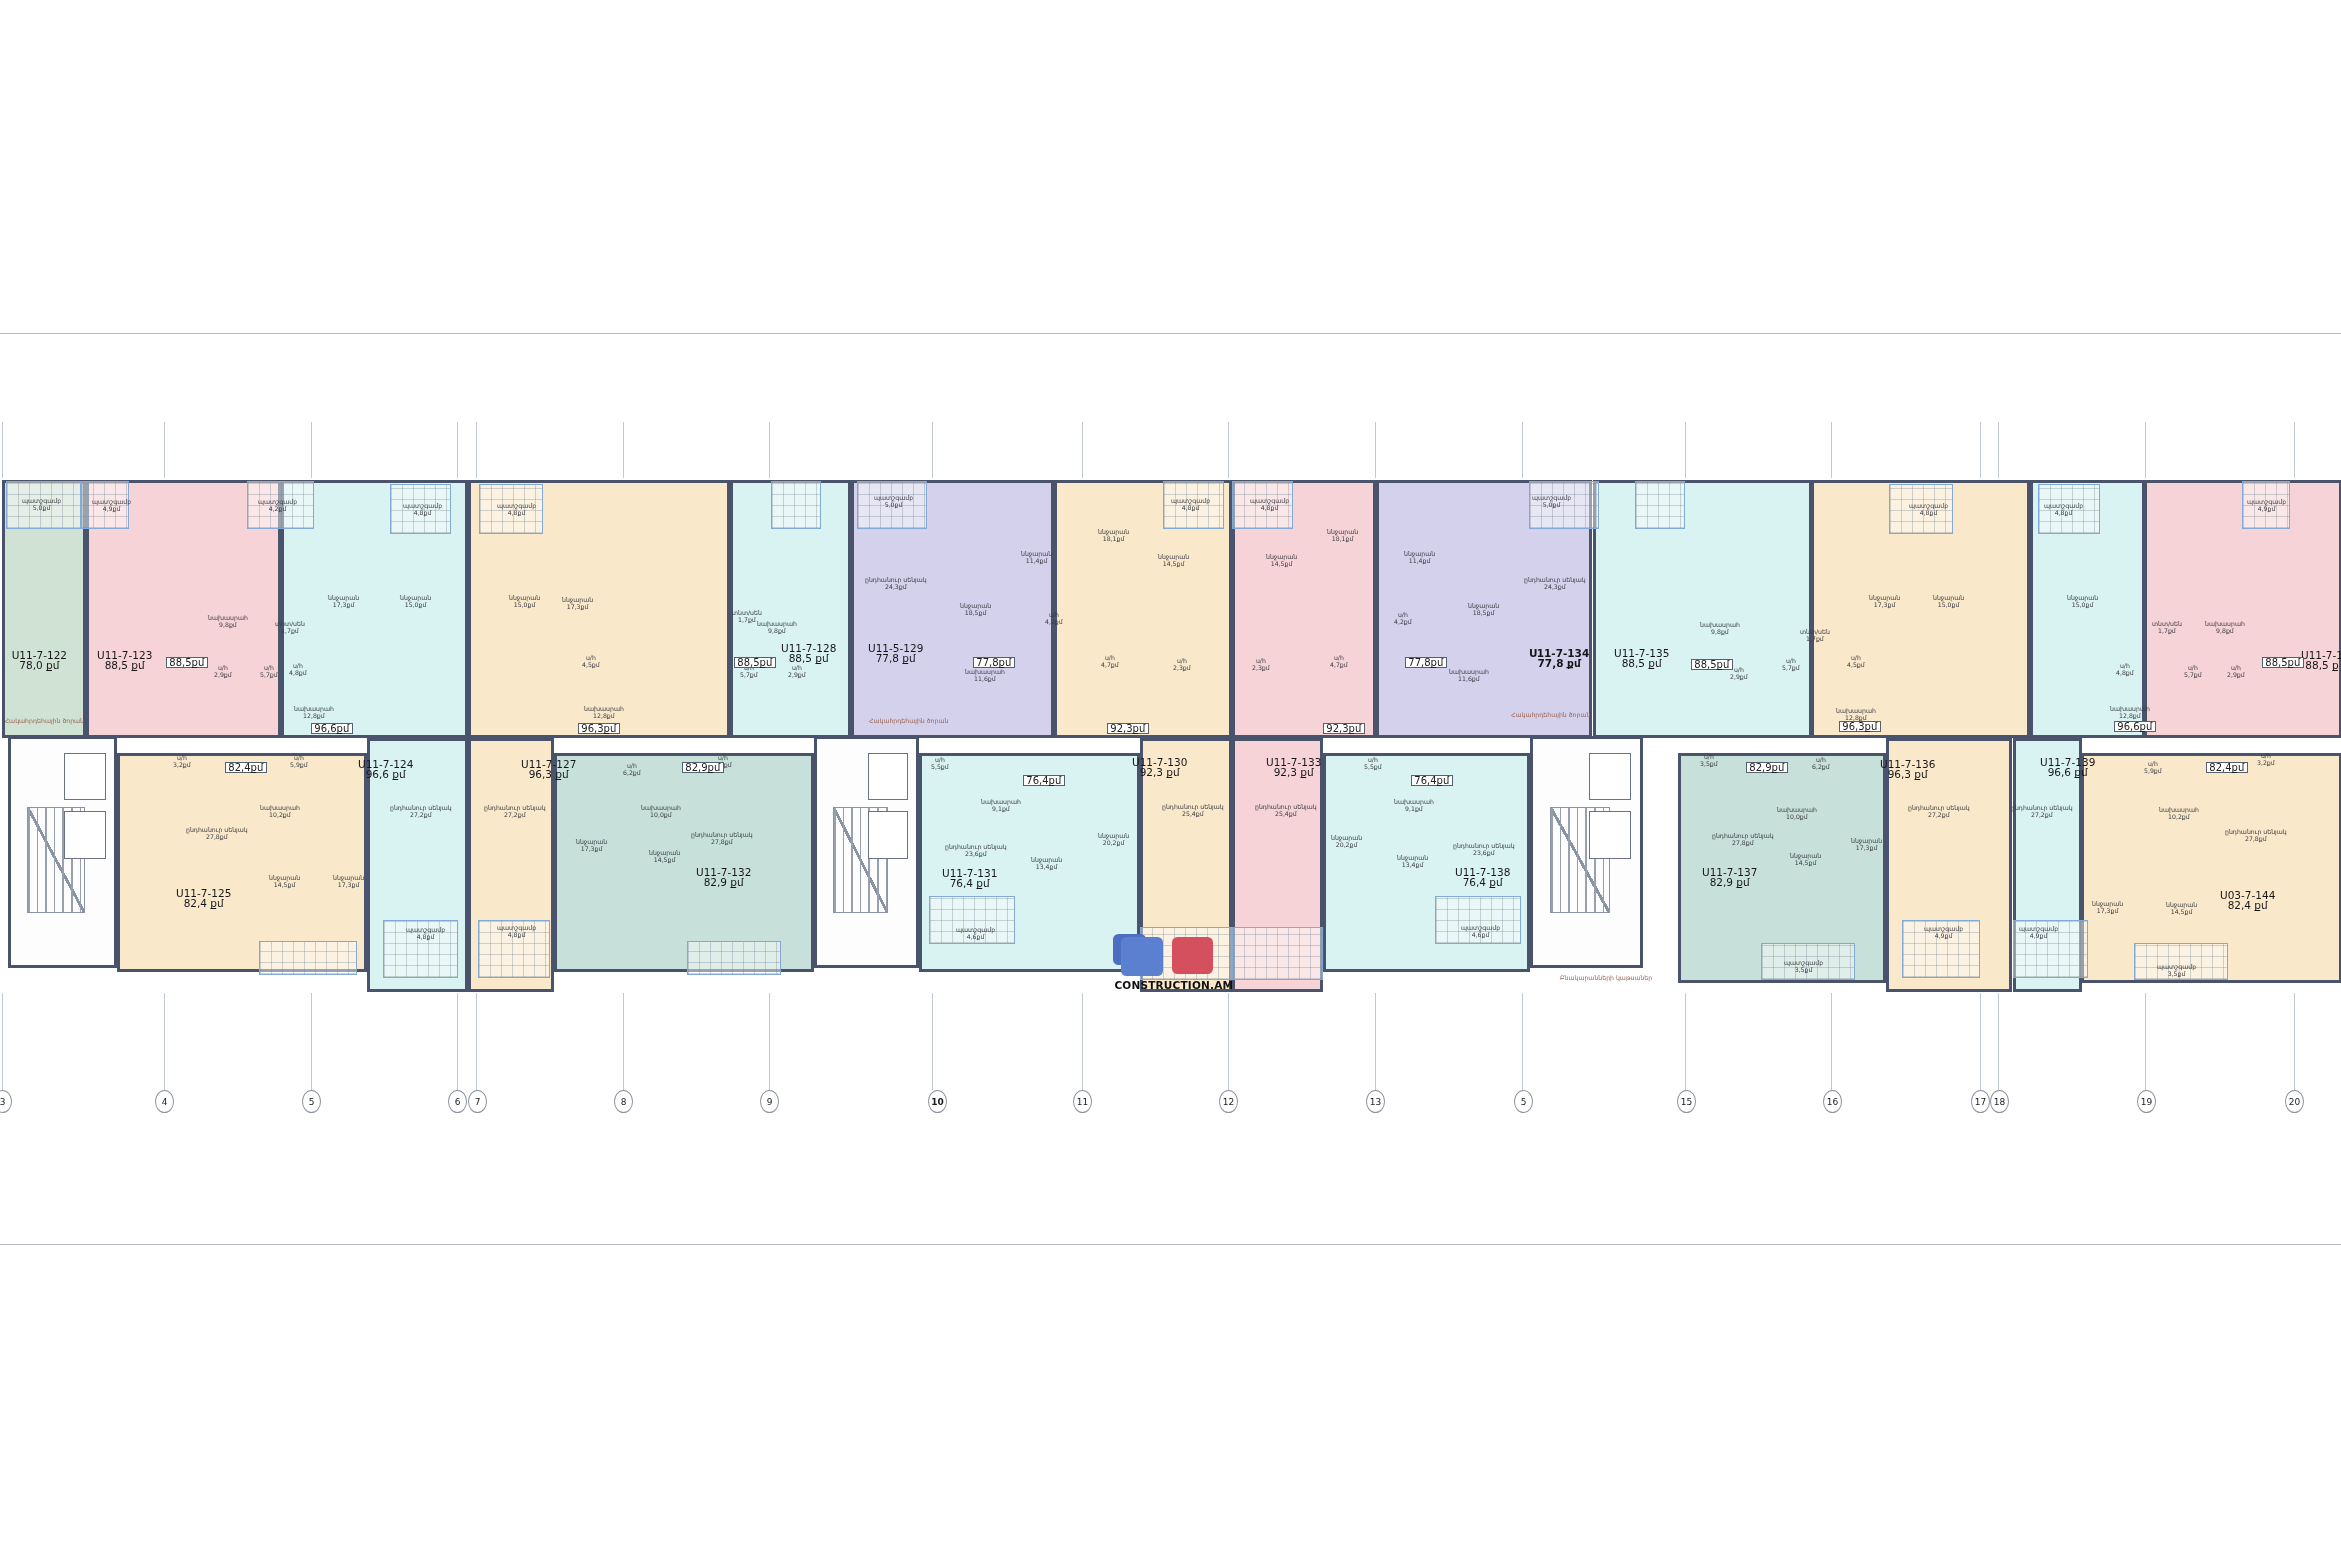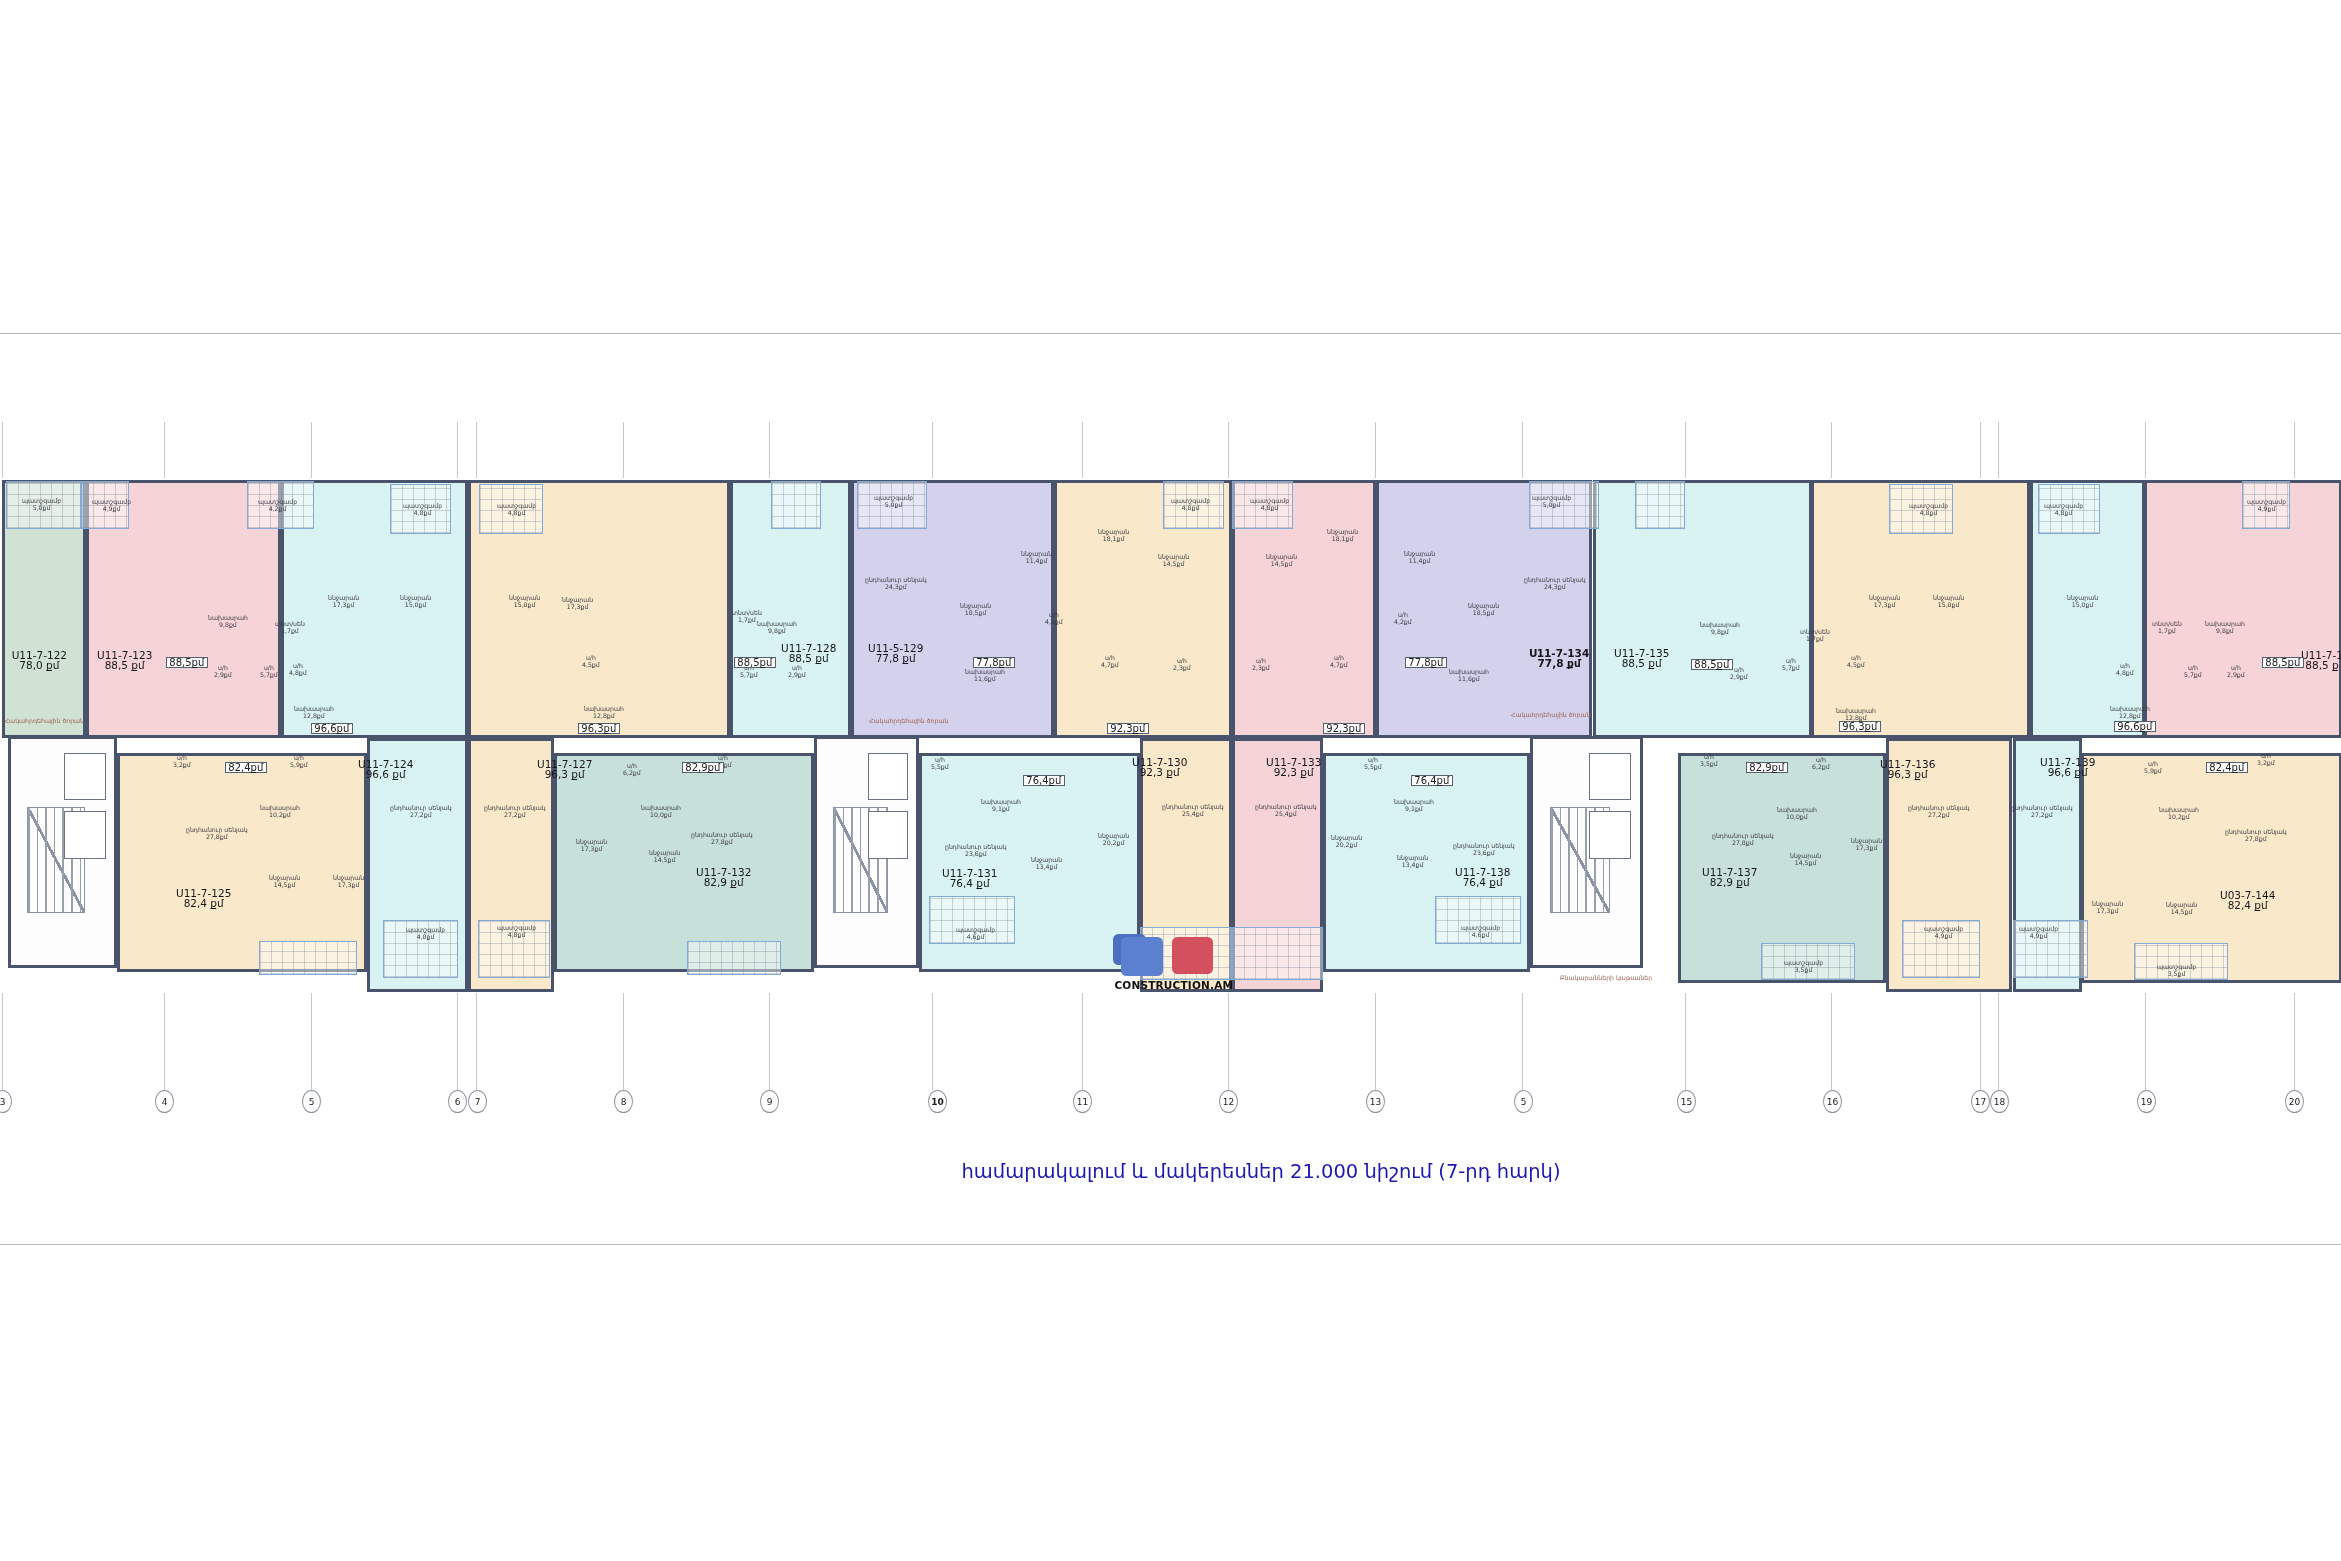--- a/index.html
+++ b/index.html
@@ -185,21 +185,21 @@
       <div class="room" style="left: 269px; top: 874px;">
         <div>ննջարան</div>
         <div>14,5քմ</div>
       </div>
       <div class="room" style="left: 333px; top: 874px;">
         <div>ննջարան</div>
         <div>17,3քմ</div>
       </div>
       <div class="unit" style="left: 468px; top: 480px; width: 262px; height: 258px; background: rgb(249, 232, 201);"></div>
       <div class="unit" style="left: 468px; top: 738px; width: 86px; height: 254px; background: rgb(249, 232, 201);"></div>
-      <div class="ulabel" style="left: 521px; top: 759px; margin-left: 16px;">
+      <div class="ulabel" style="left: 521px; top: 759px;">
         <div>Ս11-7-127</div>
         <div>96,3 քմ</div>
       </div>
       <div class="abox" style="left: 578px; top: 723px;">96,3քմ</div>
       <div class="room" style="left: 497px; top: 502px;">
         <div>պատշգամբ</div>
         <div>4,8քմ</div>
       </div>
       <div class="room" style="left: 509px; top: 594px;">
         <div>ննջարան</div>
@@ -682,21 +682,20 @@
         <div class="elev"></div>
         <div class="elev2"></div>
       </div>
       <div class="note" style="left: 4.7px; top: 717px;">Հակահրդեհային ծորան</div>
       <div class="note" style="left: 869px; top: 717px;">Հակահրդեհային ծորան</div>
       <div class="note" style="left: 1511px; top: 711px;">Հակահրդեհային ծորան</div>
       <div class="note" style="left: 1560px; top: 974px;">Բնակարանների կաթսաներ</div>
     </div>
 
   <div id="titleblock">
-    <div id="title3">համարակալում և մակերեսներ 21.000 նիշում (7-րդ հարկ)</div>
   </div>
 
   <div id="logo">
     <div class="lsq" id="logo-blue-b"></div>
     <div class="lsq" id="logo-blue"></div>
     <div class="lsq" id="logo-red"></div>
     <div id="logo-text">CONSTRUCTION.AM</div>
   </div>
 </div>
 

